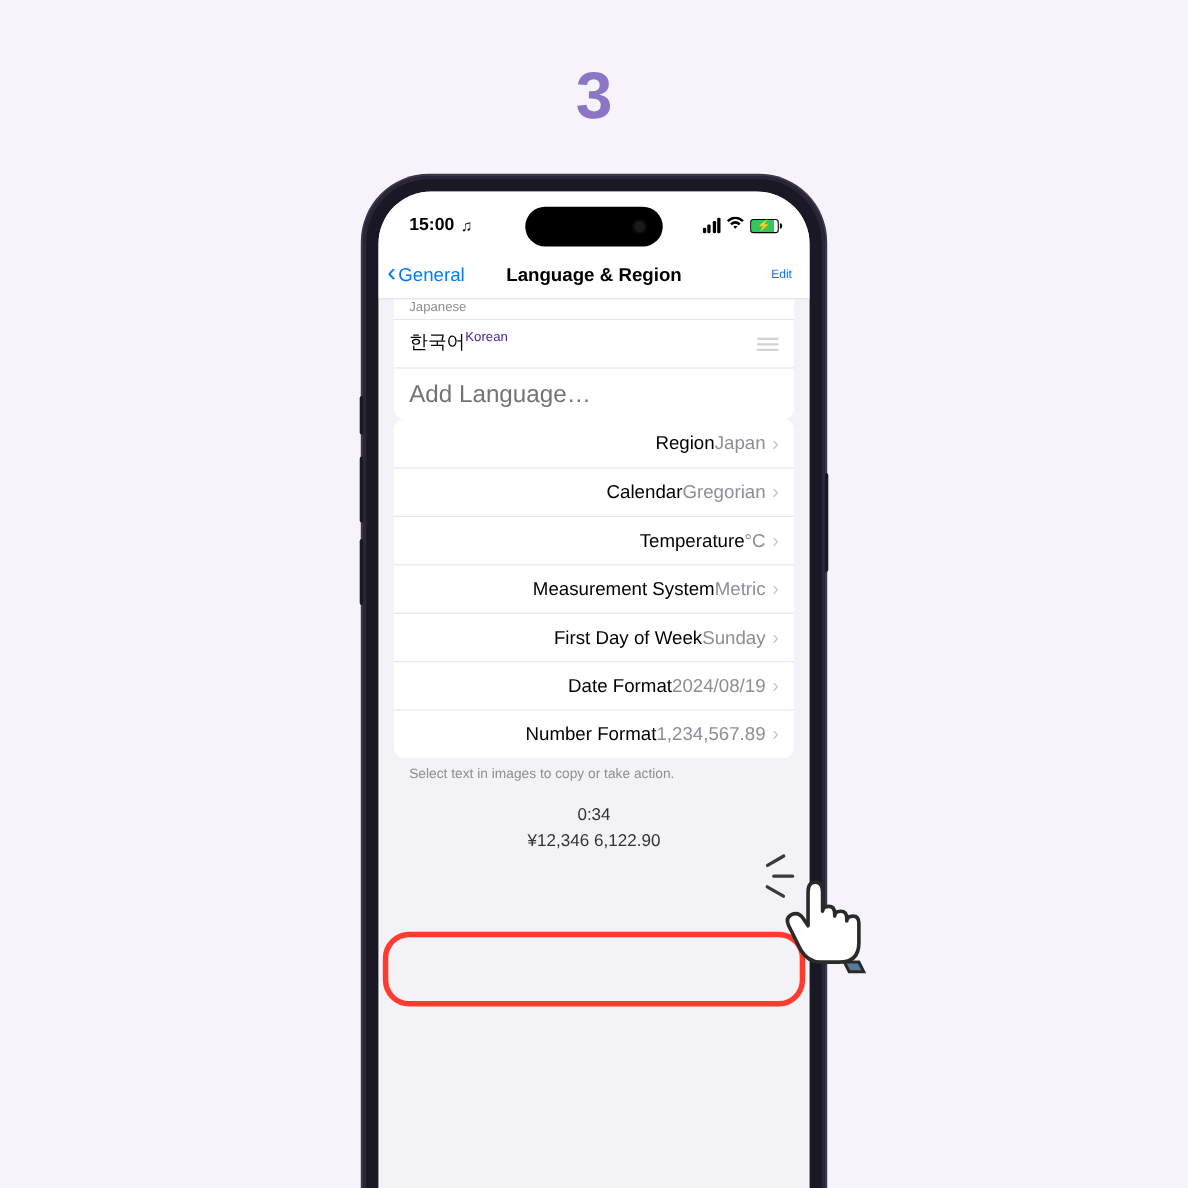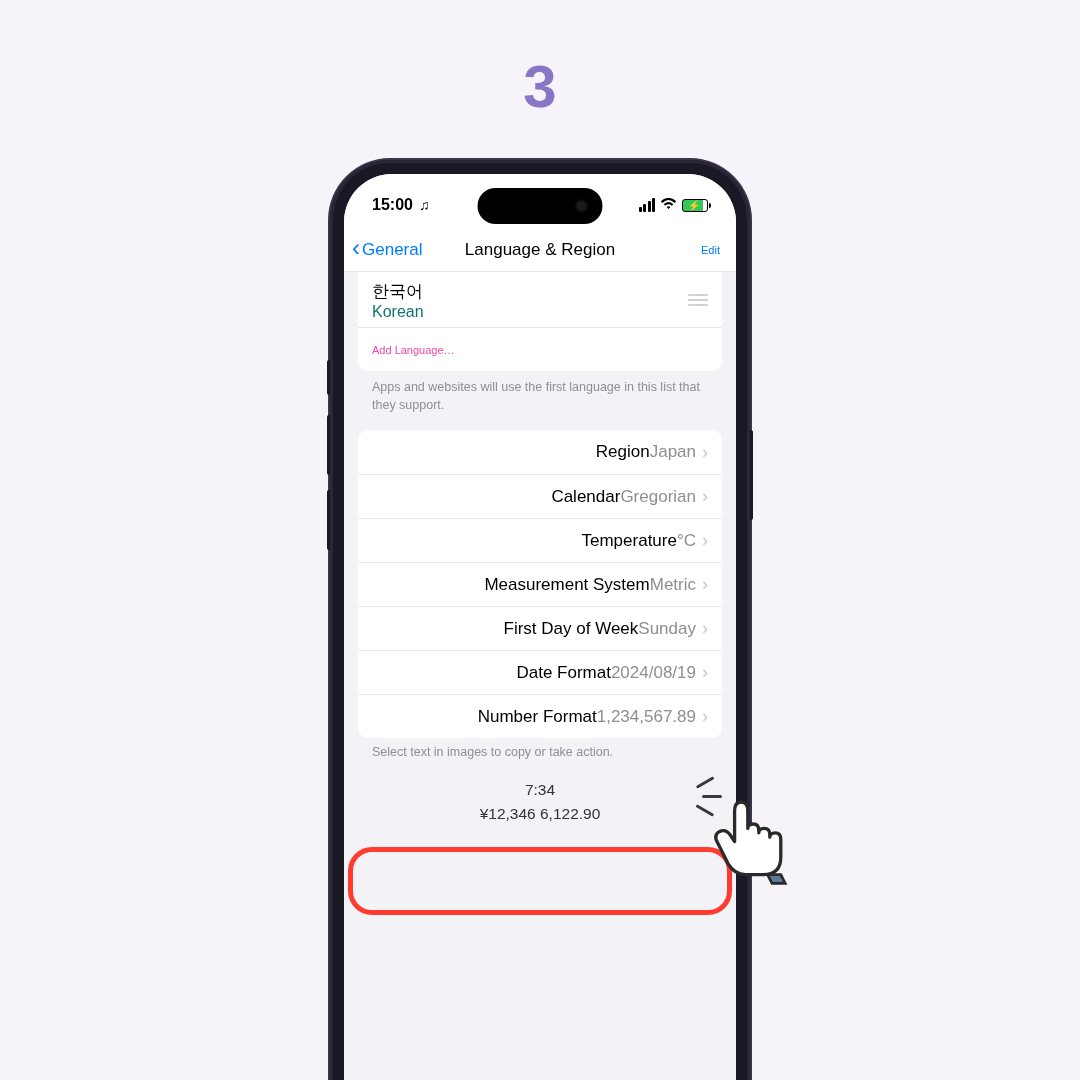--- a/index.html
+++ b/index.html
@@ -22,35 +22,35 @@
     .status-left { display:flex; align-items:center; gap:6px; }
     .status-right { display:flex; align-items:center; gap:5px; }
     .bars { display:inline-flex; align-items:flex-end; gap:1.5px; }
     .bars span { width:3px; background:#000; display:block; border-radius:1px; }
     .bars span:nth-child(1){height:5px} .bars span:nth-child(2){height:8px} .bars span:nth-child(3){height:11px} .bars span:nth-child(4){height:14px}
     .battery { width:26px; height:13px; border:1.5px solid #000; border-radius:3px; position:relative; background: linear-gradient(90deg, #34c759 85%, transparent 85%); }
     .battery::after { content:''; position:absolute; right:-4px; top:3px; width:2px; height:5px; background:#000; border-radius:0 2px 2px 0; }
     .bolt { position:absolute; left:50%; top:50%; transform:translate(-50%,-50%); color:#000; font-size:10px; }
     .navbar { position:absolute; top:54px; left:0; right:0; height:44px; display:flex; align-items:center; justify-content:center; padding:0 10px; background:#fff; z-index:4; border-bottom:0.5px solid rgba(0,0,0,0.1); }
     .nav-back { position:absolute; left:8px; display:flex; align-items:center; color:#007aff; font-size:17px; gap:2px; }
-    .nav-title { font-size:17px; font-weight:400; color:#000; }
+    .nav-title { font-size:17px; font-weight:700; color:#000; }
     .nav-edit { position:absolute; right:16px; color:#007aff; font-size:11px; }
     .content { position:absolute; top:98px; left:0; right:0; bottom:0; overflow:hidden; }
     .group { background:#fff; margin: 0 14px 0; border-radius:10px; overflow:hidden; }
     .group.top { margin-top:0; border-top-left-radius:0; border-top-right-radius:0; border-radius:0 0 10px 10px; }
     .row { display:flex; align-items:center; padding: 10px 14px; min-height:44px; border-top:0.5px solid #e5e5ea; position:relative; }
     .row:first-child { border-top:none; }
-    .row.lang { flex-direction:column; align-items:flex-start; padding:8px 14px 6px; }
+    .row.lang { flex-direction:row; align-items:flex-start; padding:8px 14px 6px; }
     .lang-main { font-size:17px; color:#000; }
-    .lang-sub { font-size:16px; color:#0f766e; margin-top:0px; }
+    .lang-sub { font-size:12px; color:#4c1d95; margin-top:0px; }
     .row.partial { padding-top:0; padding-bottom:4px; min-height:0; }
     .row.partial .lang-sub { font-size:12px; color:#8e8e93; }
     .drag { position:absolute; right:14px; top:50%; transform:translateY(-50%); display:flex; flex-direction:column; gap:3px; }
     .drag span { width:20px; height:2px; background:#d1d1d6; border-radius:1px; }
-    .add { color:#ec4899; font-size:11px; }
+    .add { color:#737373; font-size:22px; }
     .footer { font-size:12.5px; color:#8e8e93; padding:8px 28px 16px; line-height:1.4; }
     .kv { justify-content:flex-end; }
     .k { font-size:17px; color:#000; }
     .v { font-size:17px; color:#8e8e93; display:flex; align-items:center; gap:6px; }
     .chev { color:#c7c7cc; font-size:18px; font-weight:400; }
     .toggle-row { background:#fff; margin:20px 14px 0; border-radius:10px; display:flex; align-items:center; justify-content:space-between; padding:10px 14px; min-height:46px; }
     .switch { width:50px; height:30px; background:#34c759; border-radius:15px; position:relative; }
     .switch::after { content:''; position:absolute; width:26px; height:26px; background:#fff; border-radius:50%; top:2px; right:2px; box-shadow:0 1px 3px rgba(0,0,0,0.2); }
     .hl { position:absolute; border:5px solid #ff3b30; border-radius:24px; left:4px; right:4px; height:68px; top:575px; z-index:3; }
     .ex-head { text-align:center; font-size:16.5px; font-weight:600; color:#000; padding:18px 0 6px; }
@@ -103,34 +103,36 @@
         <span style="font-size:24px; font-weight:500; margin-top:-3px;">‹</span>
         <span>General</span>
       </div>
       <div class="nav-title">Language &amp; Region</div>
       <div class="nav-edit">Edit</div>
     </div>
 
     <div class="content">
 
       <div class="group top">
+        <div class="row partial">
+          <span class="lang-sub">Japanese</span>
+        </div>
         <div class="row lang">
           <span class="lang-main">한국어</span>
           <span class="lang-sub">Korean</span>
           <div class="drag">
               <span></span>
               <span></span>
               <span></span>
             </div>
         </div>
         <div class="row">
           <span class="add">Add Language…</span>
         </div>
       </div>
-      <div class="footer">Apps and websites will use the first language in this list that they support.</div>
 
       <div class="group">
         <div class="row kv">
           <span class="k">Region</span>
           <span class="v">
               <span>Japan</span>
               <span class="chev">›</span>
             </span>
         </div>
         <div class="row kv">
@@ -172,21 +174,21 @@
           <span class="k">Number Format</span>
           <span class="v">
               <span>1,234,567.89</span>
               <span class="chev">›</span>
             </span>
         </div>
       </div>
 
       <div class="footer" style="padding-top:6px;">Select text in images to copy or take action.</div>
 
-      <div class="ex">7:34</div>
+      <div class="ex">0:34</div>
       <div class="ex">¥12,346   6,122.90</div>
 
       <div class="hl"></div>
     </div>
 
     <div class="homebar"></div>
   </div>
 </div>
 
 <div class="click-lines">

